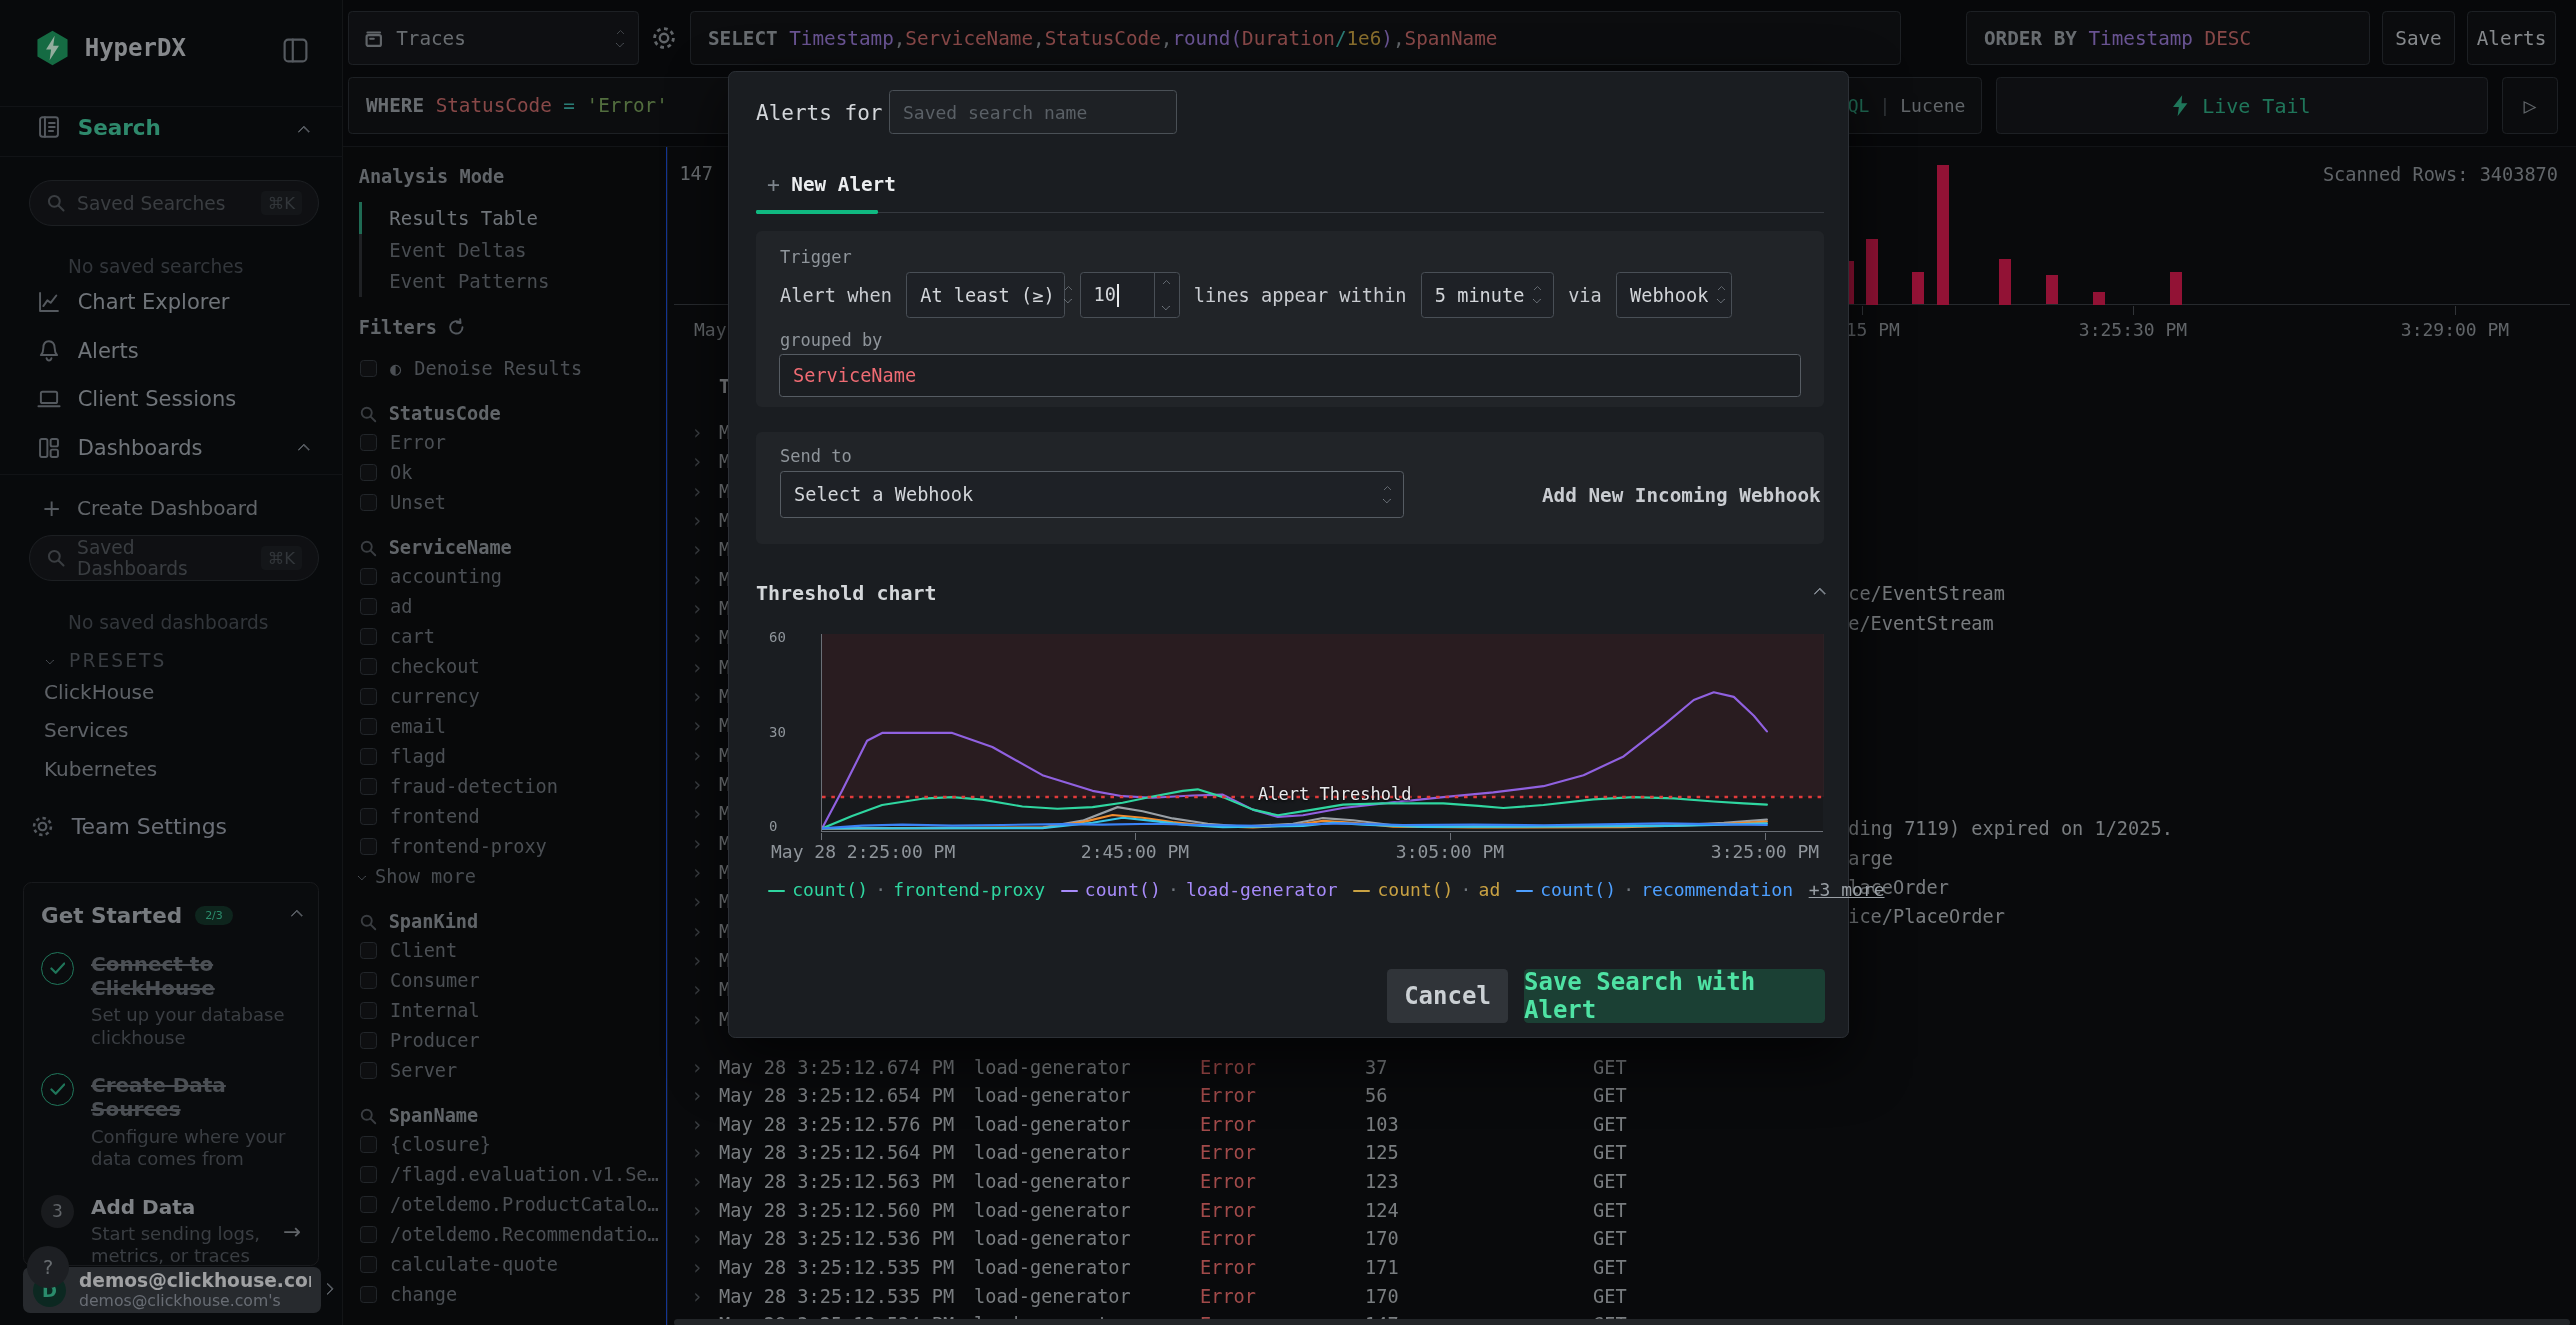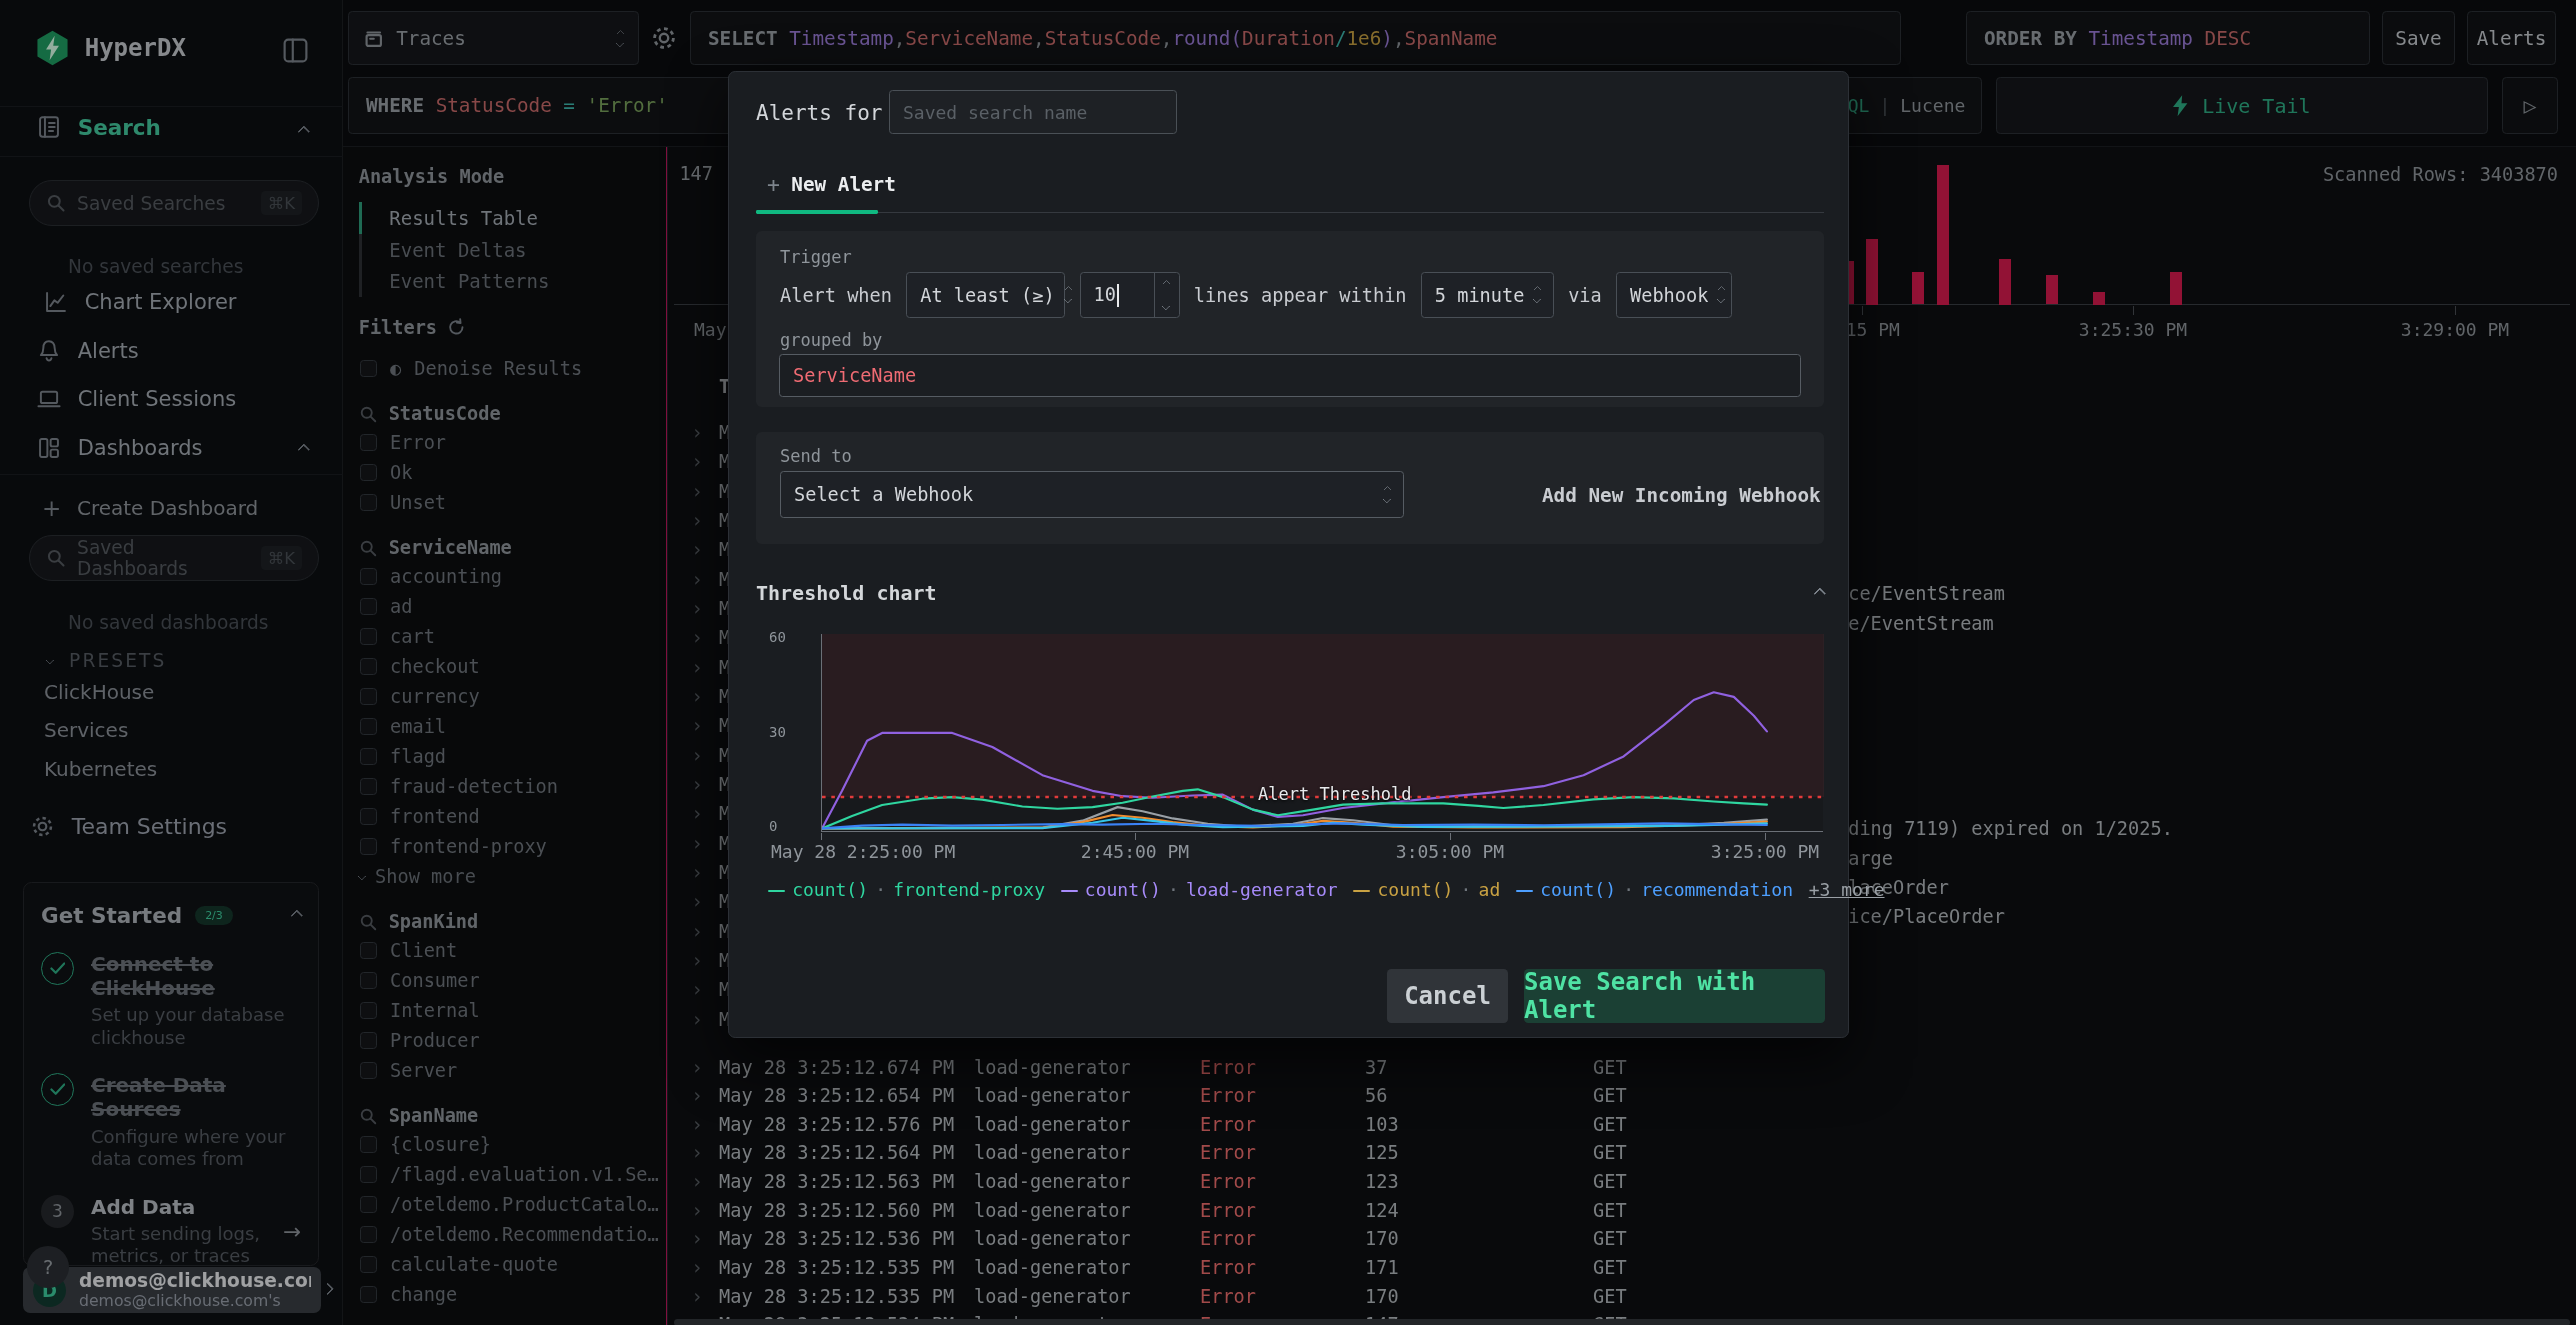--- a/index.html
+++ b/index.html
@@ -1,18 +1,18 @@
 <!DOCTYPE html>
 <html style="font-size:11.4px"><head>
 <meta charset="utf-8">
 <style>
   *{margin:0;padding:0;box-sizing:border-box}
   html,body{background:#000}
   body{font-family:"DejaVu Sans Mono",monospace}
-  #app{position:relative;width:2576px;height:1325px;overflow:hidden;background:#be185d;color:#c6cacf}
+  #app{position:relative;width:2576px;height:1325px;overflow:hidden;background:#1d4ed8;color:#c6cacf}
   .abs{position:absolute}
   .mono{font-family:"DejaVu Sans Mono",monospace}
   .sans{font-family:"DejaVu Sans","Liberation Sans",sans-serif}
   
   .chev{display:inline-block;width:9.3px;height:9.3px;border-left:2.1px solid #7d848c;border-bottom:2.1px solid #7d848c;border-radius:0.7px}
   .chev.down{transform:rotate(-45deg)}
   .chev.up{transform:rotate(135deg)}
   .chev.right{transform:rotate(-135deg)}
   .chev.sm{width:6.4px;height:6.4px;border-width:1.4px}
   .dblchev{display:inline-flex;flex-direction:column;gap:2.9px;align-items:center}
@@ -134,21 +134,21 @@
         <svg class="ic" width="20" height="20" viewBox="0 0 24 24" style="stroke:#565b61">
             <circle cx="10" cy="10" r="6.5"></circle>
             <line x1="15" y1="15" x2="21" y2="21"></line>
           </svg>
       </span>
       <span class="sans" style="flex:1">Saved Searches</span>
       <span class="sans" style="font-size:16.5px;color:#4a5056;background:#1e2125;padding:2.9px 7.2px;border-radius:4.3px">⌘K</span>
     </div>
     <div class="sb-faint sans" style="left:68px;top:256px">No saved searches</div>
 
-    <div class="sb-row sans" style="left:43px;top:289px">
+    <div class="sb-row sans" style="left:36px;top:289px">
       <span class="icon">
           <svg class="ic" width="26" height="26" viewBox="0 0 32 32">
             <path d="M5 5v22h22"></path>
             <polyline points="9,21 14,14 18,17 25,8"></polyline>
           </svg>
         </span>
       <span>Chart Explorer</span>
     </div>
     <div class="sb-row sans" style="left:36px;top:338px">
       <span class="icon">

